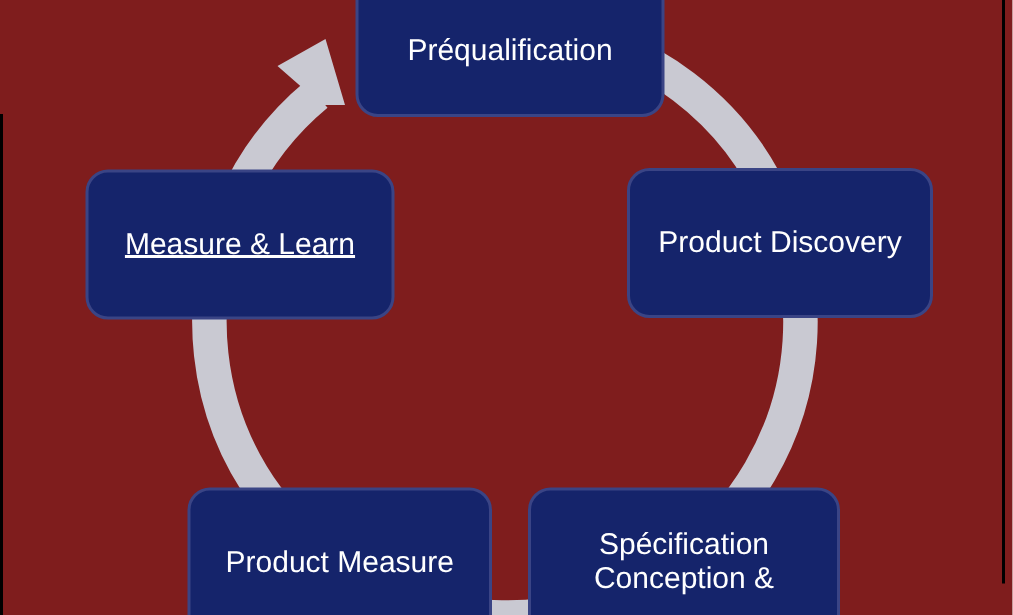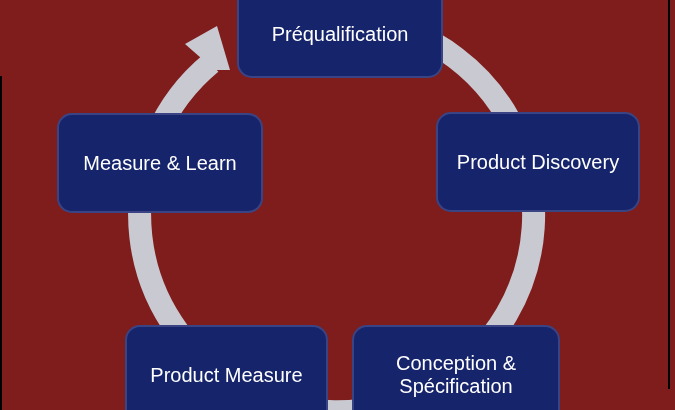--- a/index.html
+++ b/index.html
@@ -52,33 +52,33 @@
 
   <svg class="ring-svg" viewBox="0 0 675 410" aria-hidden="true">
     <path d="M 271 29 A 197 197 0 1 1 211 63" fill="none" stroke="#C9C9D2" stroke-width="23" stroke-linecap="butt"></path>
     <polygon points="217,26 185,44 201,58 212,70 230,70" fill="#C9C9D2"></polygon>
   </svg>
 
   <div class="node" style="left:237px; top:-10px; width:206px; height:88px; border-top-left-radius:0; border-top-right-radius:0;">
     <span>Préqualification</span>
   </div>
 
-  <div class="node" style="left:436px; top:112px; width:204px; height:100px;">
+  <div class="node" style="left:418px; top:112px; width:204px; height:100px;">
     <span>Product Discovery</span>
   </div>
 
   <div class="node" style="left:352px; top:325px; width:208px; height:100px;">
+    <span>Spécification</span>
     <span>Conception &amp;</span>
-    <span>Spécification</span>
   </div>
 
   <div class="node" style="left:125px; top:325px; width:203px; height:100px;">
     <span>Product Measure</span>
   </div>
 
-  <div class="node" style="left:57px; top:113px; width:206px; height:100px;">
+  <div class="node" style="left:57px; top:113px; width:206px; height:100px;text-decoration:underline;">
     <span>Measure &amp; Learn</span>
   </div>
 
   <div class="frame-line left"></div>
   <div class="frame-line right"></div>
 
 </div>
 
 </body></html>

